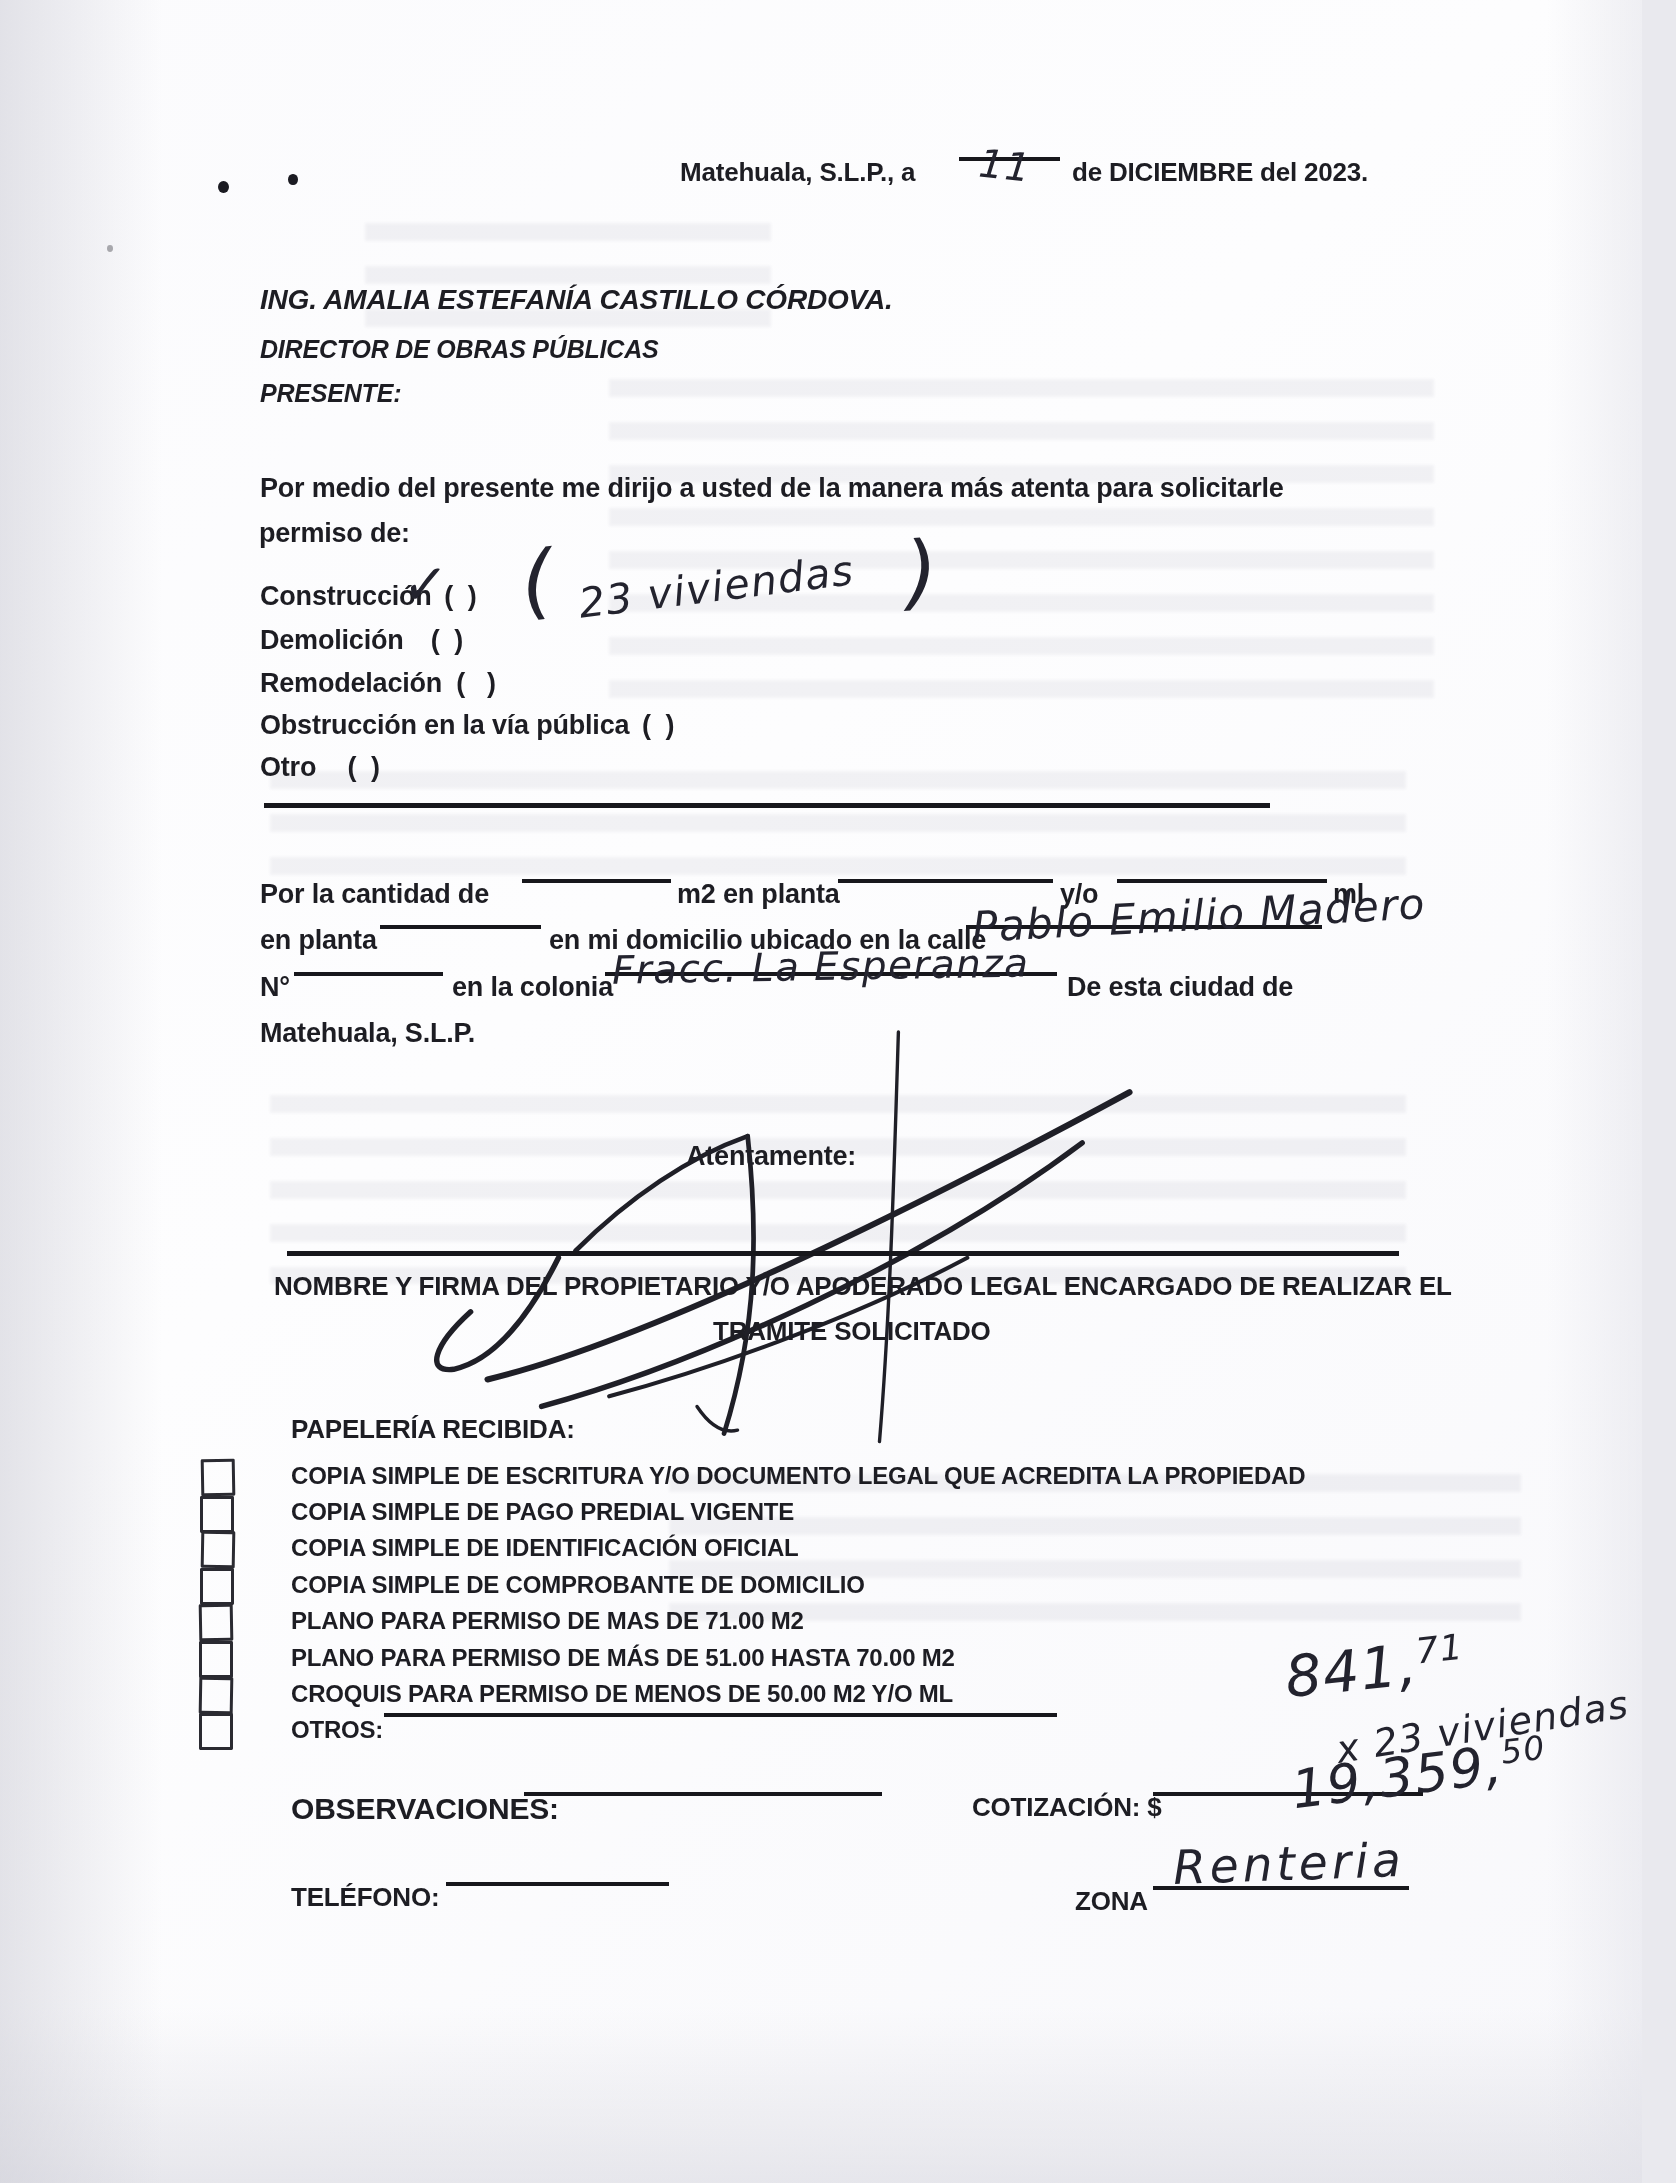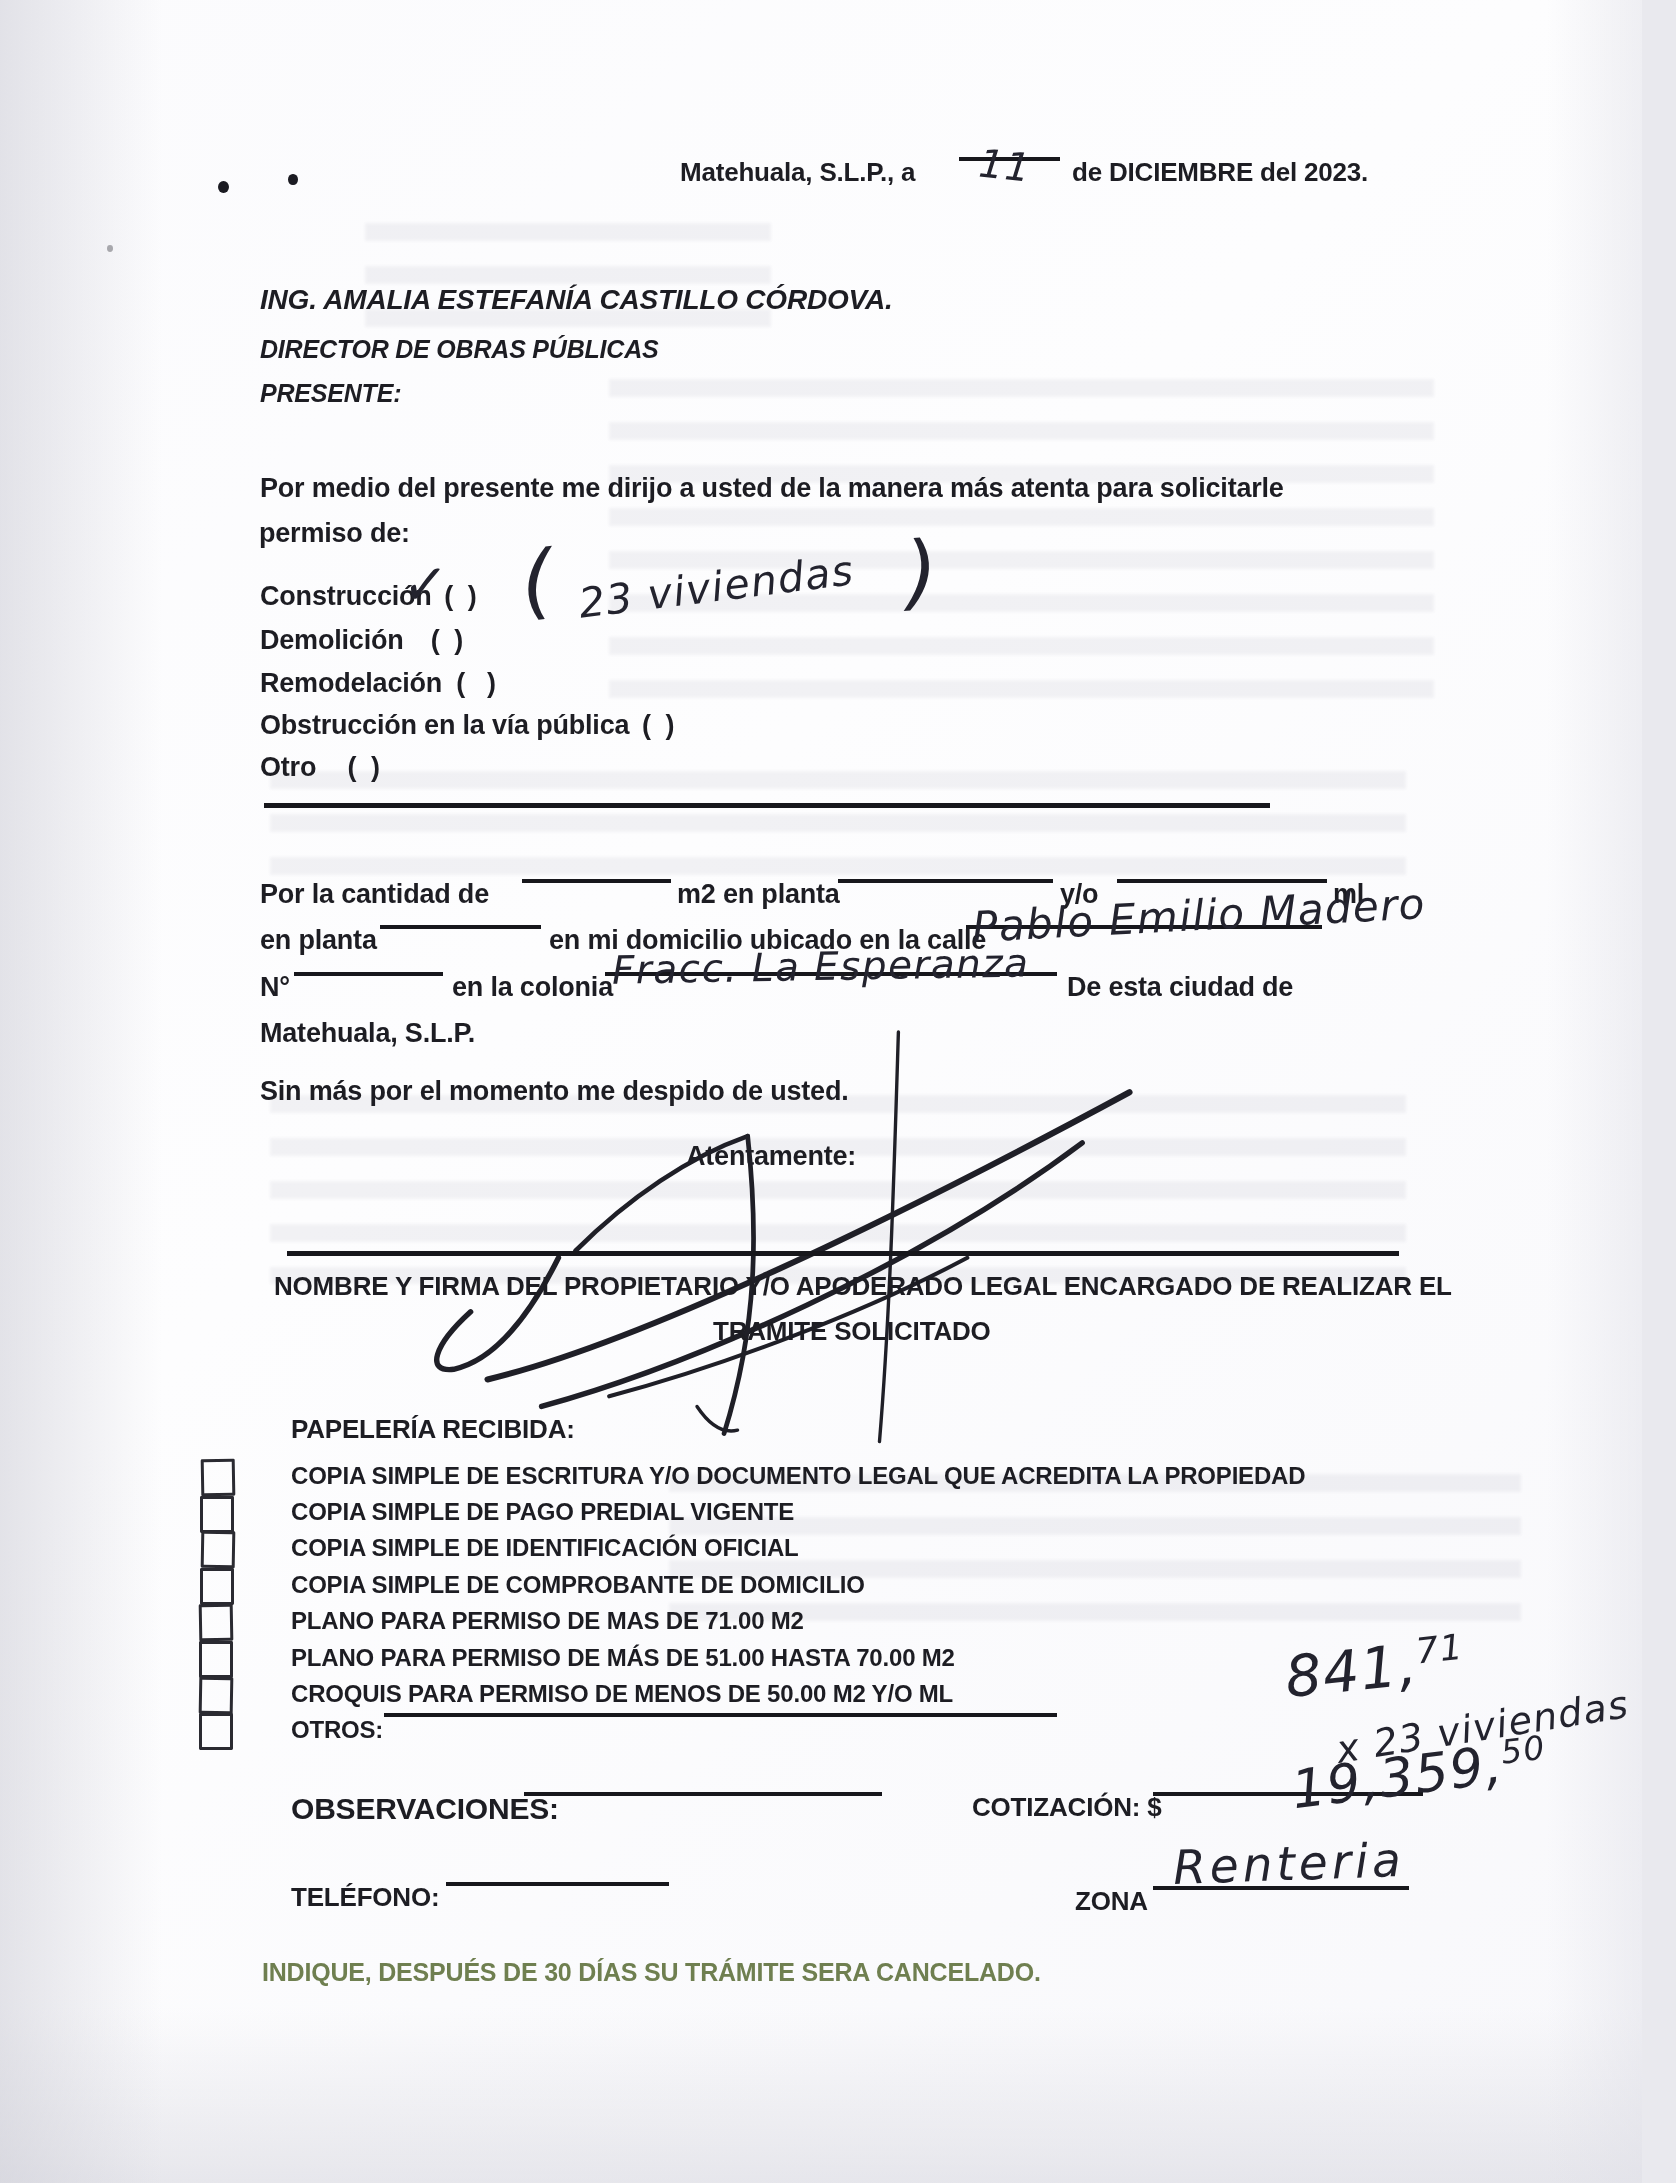--- a/index.html
+++ b/index.html
@@ -97,21 +97,20 @@
 
   <span class="t" style="left:260px;top:972px;">N°</span>
   <span class="blank" style="left:294px;top:972px;width:149px;"></span>
   <span class="t" style="left:452px;top:972px;">en la colonia</span>
   <span class="blank" style="left:605px;top:972px;width:452px;"></span>
   <span class="hand" style="left:612px;top:944px;font-size:39px;transform:rotate(-1deg);">Fracc. La Esperanza</span>
   <span class="t" style="left:1067px;top:972px;">De esta ciudad de</span>
 
   <span class="t" style="left:260px;top:1018px;">Matehuala, S.L.P.</span>
 
-  <span class="t" style="left:260px;top:1076px;">Sin más por el momento me despido de usted.</span>
   <span class="t" style="left:686px;top:1141px;">Atentamente:</span>
 
   <svg class="sig-svg" viewBox="0 0 1150 620" fill="none">
     <g stroke="#1f1f27" stroke-linecap="round" fill="none">
       <path d="M 728,6 C 722,200 716,420 700,612" stroke-width="5"></path>
       <path d="M 120,520 C 330,470 690,300 1070,95" stroke-width="9"></path>
       <path d="M 200,560 C 420,500 760,350 1000,170" stroke-width="8"></path>
       <path d="M 300,545 C 470,500 680,420 830,340" stroke-width="6"></path>
       <path d="M 95,420 C 40,470 28,510 70,505 C 130,492 180,430 225,340" stroke-width="8"></path>
       <path d="M 505,160 C 520,300 520,440 470,600" stroke-width="7"></path>
@@ -163,16 +162,15 @@
   <span class="hand" style="left:1291px;top:1743px;font-size:53px;transform:rotate(-7deg);">
     <span>19,359,</span><sup>50</sup>
   </span>
 
   <span class="t" style="left:291px;top:1882px;font-size:26px;">TELÉFONO:</span>
   <span class="blank" style="left:446px;top:1882px;width:223px;"></span>
   <span class="t" style="left:1075px;top:1886px;font-size:26px;">ZONA</span>
   <span class="blank" style="left:1153px;top:1886px;width:256px;border-bottom-width:4.7px;"></span>
   <span class="hand" style="left:1173px;top:1836px;font-size:47px;transform:rotate(-2deg);letter-spacing:4px;">Renteria</span>
 
-  <span class="t nota-body" style="left:262px;top:1958px;font-size:25px;">INDIQUE, DESPUÉS DE 30 DÍAS SU TRÁMITE SERA CANCELADO.</span>
 
 </div>
 
 
 </body></html>

